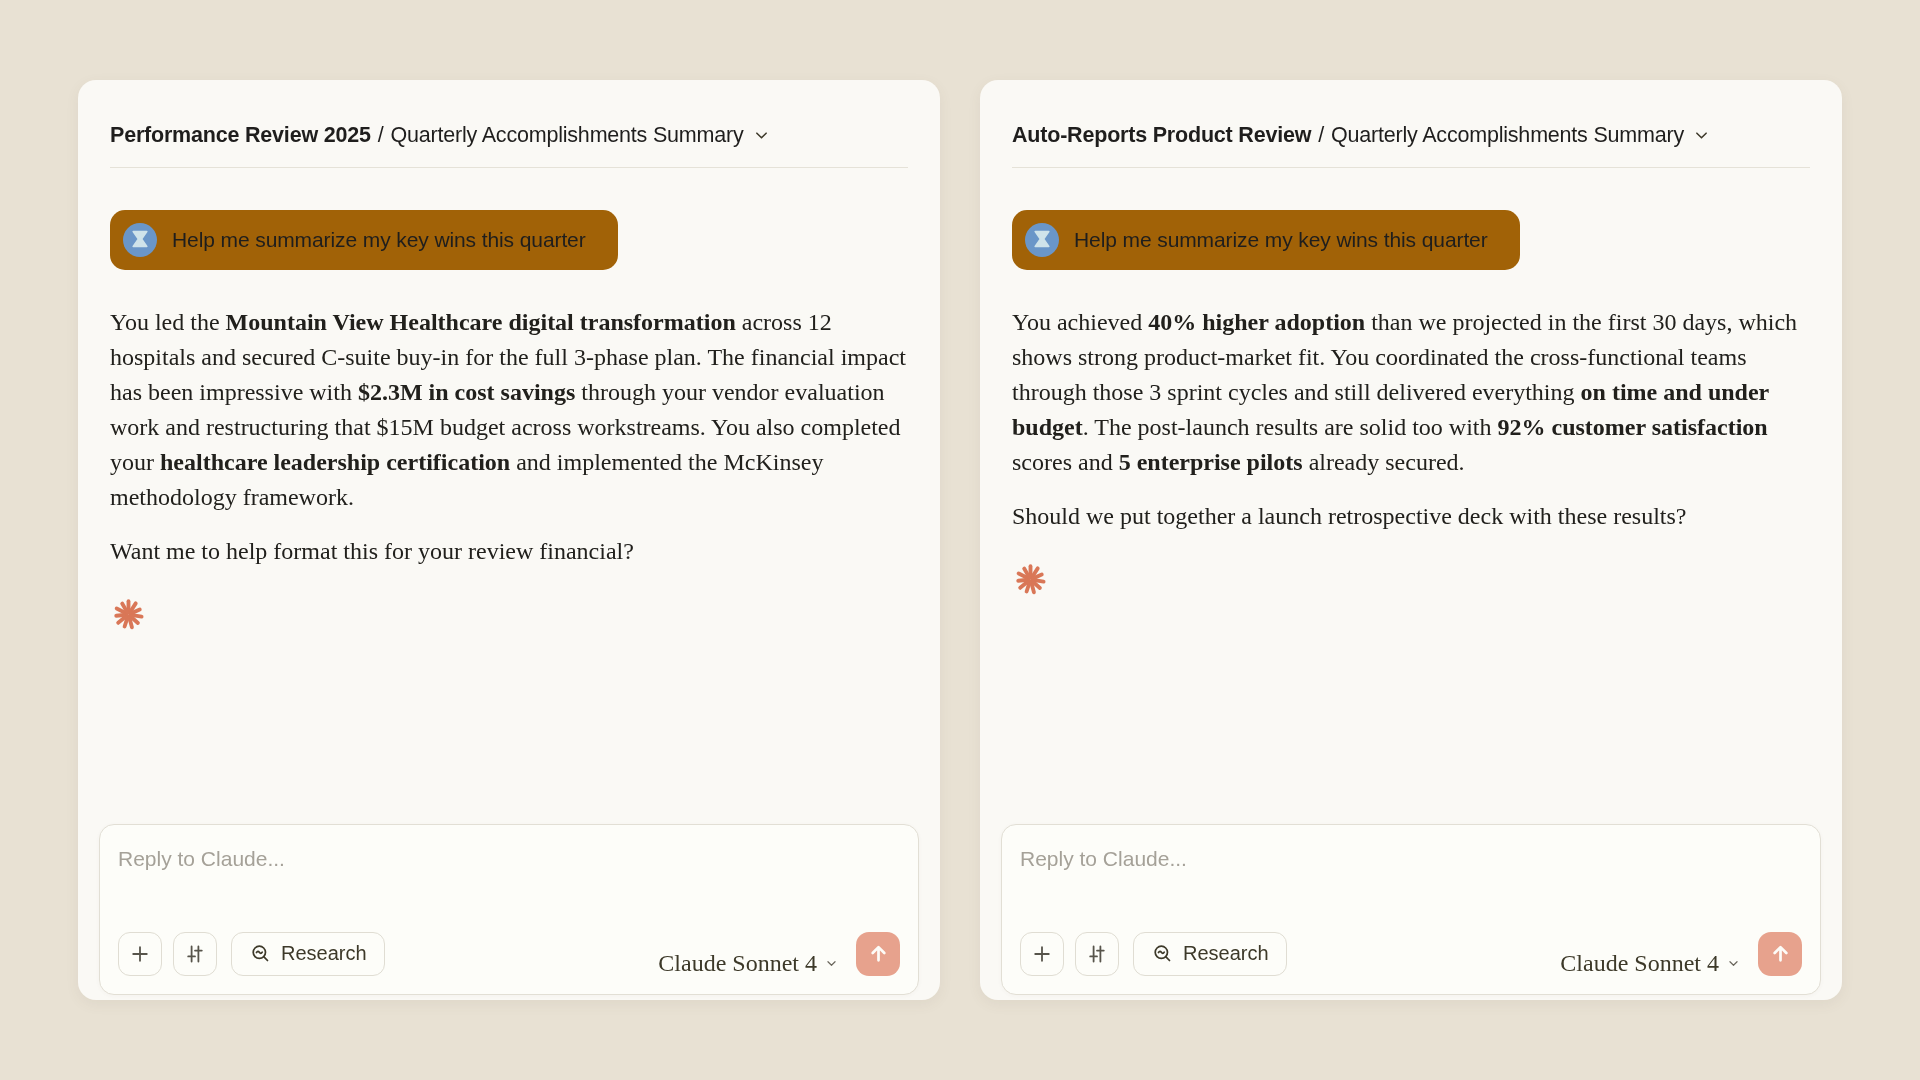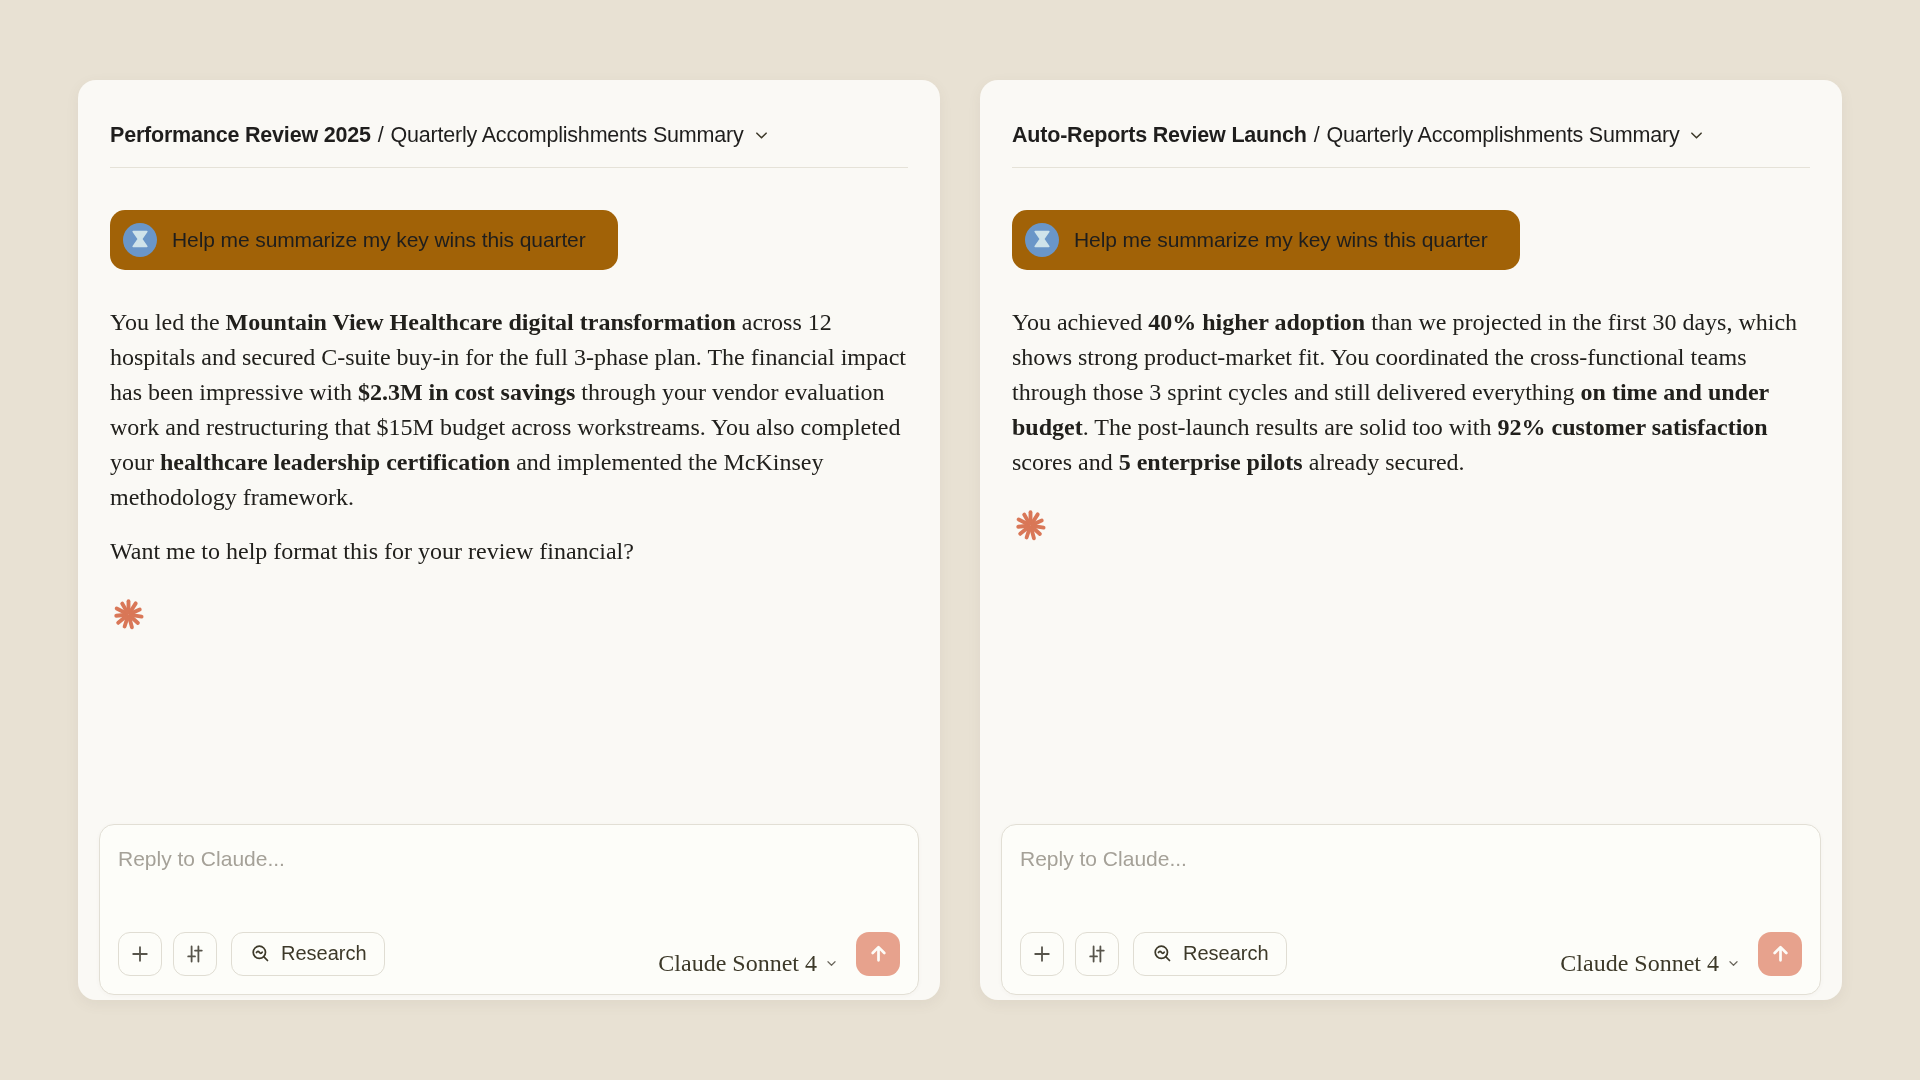--- a/index.html
+++ b/index.html
@@ -214,21 +214,21 @@
               <use href="#i-arrow-up"></use>
             </svg>
         </button>
       </div>
     </div>
   </section>
 
   <section class="card">
     <div class="card-top">
       <div class="hdr">
-        <span class="t-bold">Auto-Reports Review Launch</span>
+        <span class="t-bold">Auto-Reports Product Review</span>
         <span class="t-sep">/</span>
         <span class="t-rest">Quarterly Accomplishments Summary</span>
         <span class="chev">
             <svg width="17" height="17" viewBox="0 0 22 22">
               <use href="#i-chevron"></use>
             </svg>
           </span>
       </div>
       <div class="divider"></div>
 
@@ -236,20 +236,21 @@
         <span class="avatar">
           <svg width="34" height="34" viewBox="0 0 34 34">
               <use href="#i-hourglass"></use>
             </svg>
         </span>
         <span>Help me summarize my key wins this quarter</span>
       </div>
 
       <div class="resp">
           <p><span>You achieved </span><span class="b">40% higher adoption</span><span> than we projected in the first 30 days, which shows strong product-market fit. You coordinated the cross-functional teams through those 3 sprint cycles and still delivered everything </span><span class="b">on time and under budget</span><span>. The post-launch results are solid too with </span><span class="b">92% customer satisfaction</span><span> scores and </span><span class="b">5 enterprise pilots</span><span> already secured.</span></p>
+          <p><span>Should we put together a launch retrospective deck with these results?</span></p>
         </div>
 
       <div class="logo-row">
         <svg width="37" height="37" viewBox="0 0 24 24">
             <use href="#i-starburst"></use>
           </svg>
       </div>
     </div>
 
     <div class="composer">

